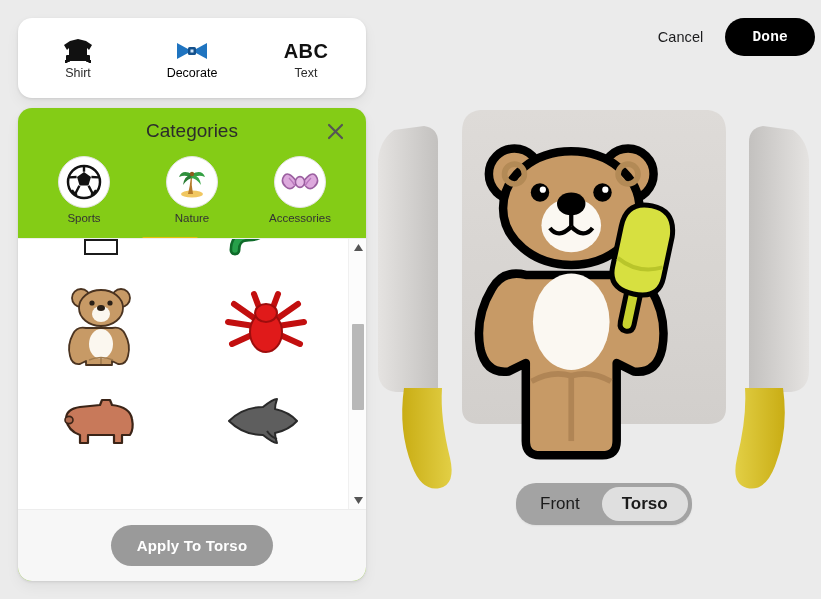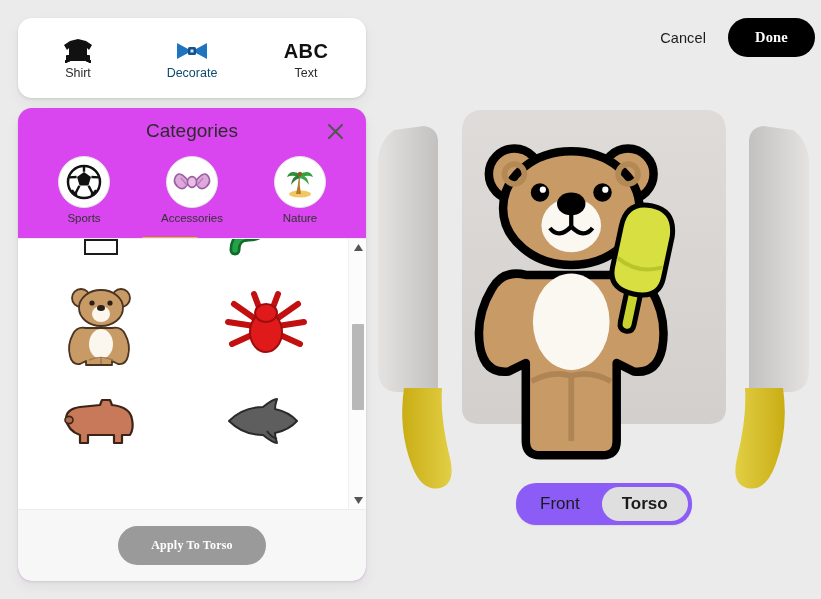--- a/index.html
+++ b/index.html
@@ -25,44 +25,44 @@
     display: flex; align-items: center; gap: 18px; z-index: 40;
   }
   .cancel-btn {
     font-size: 14.5px; color: #1c1c1e; background: none; border: none;
     cursor: pointer; font-family: "Liberation Sans", sans-serif; letter-spacing: .1px;
     padding: 6px 4px;
   }
   .done-btn {
     background: #000; color: #fff; border: none; border-radius: 22px;
     padding: 11px 27px; font-size: 14.5px; font-weight: 700; cursor: pointer;
-    font-family: Liberation Serif, serif; letter-spacing: .2px;
+    font-family: Liberation Mono, monospace; letter-spacing: .2px;
   }
 
   
   .tabbar-card {
     position: absolute; left: 18px; top: 18px; width: 348px; height: 80px;
     background: #fff; border-radius: 14px;
     box-shadow: 0 1px 3px rgba(0,0,0,.10), 0 6px 14px rgba(0,0,0,.05);
     display: flex; align-items: center; justify-content: center; gap: 44px;
     z-index: 30;
   }
   .tab {
     display: flex; flex-direction: column; align-items: center; justify-content: center;
     cursor: pointer; width: 70px; background: none; border: none;
   }
   .tab .tab-ic { height: 30px; display: flex; align-items: center; justify-content: center; }
   .tab .tab-lb { font-size: 12.5px; color: #2b2b2b; font-family: "Liberation Sans", sans-serif; }
-  .tab.active .tab-lb { color: #0c4a6e; }
+  .tab.active .tab-lb { color: #000000; }
   .abc-glyph { font-size: 20px; font-weight: 700; color: #111; letter-spacing: .4px; }
 
   
   .cat-panel {
     position: absolute; left: 18px; top: 108px; width: 348px; height: 473px;
-    background: #d946ef; border-radius: 14px;
+    background: #84cc16; border-radius: 14px;
     box-shadow: 0 1px 3px rgba(0,0,0,.10), 0 6px 14px rgba(0,0,0,.05);
     overflow: hidden; z-index: 30;
     display: flex; flex-direction: column;
   }
   .cat-head {
     position: relative; height: 46px; flex: 0 0 46px;
     display: flex; align-items: center; justify-content: center;
   }
   .cat-title { font-size: 19px; color: #2c2c2c; font-family: "Liberation Sans", sans-serif; }
   .close-x {
@@ -135,29 +135,29 @@
     background: #b8b8b8; border-radius: 1px; cursor: pointer;
   }
 
   
   .apply-bar {
     flex: 0 0 72px; background: #f7f7f7; border-top: 1px solid #ededed;
     display: flex; align-items: center; justify-content: center;
   }
   .apply-btn {
     background: #9a9a9a; color: #fff; border: none; border-radius: 22px;
-    padding: 12px 26px; font-size: 12px; font-weight: 600; cursor: default;
-    font-family: Liberation Serif, serif; letter-spacing: .2px;
+    padding: 12px 26px; font-size: 15px; font-weight: 600; cursor: default;
+    font-family: Liberation Sans, sans-serif; letter-spacing: .2px;
     min-width: 148px;
   }
 
   
   .seg {
     position: absolute; left: 516px; top: 483px;
-    background: #8b5cf6; border-radius: 20px; padding: 4px;
+    background: #a3a3a3; border-radius: 20px; padding: 4px;
     display: flex; align-items: center; gap: 2px; z-index: 35;
     box-shadow: 0 1px 2px rgba(0,0,0,.06);
   }
   .seg-btn {
     border: none; background: transparent; border-radius: 17px;
     padding: 7px 20px; font-size: 17px; color: #1b1b1b; cursor: pointer;
     font-family: "Liberation Sans", sans-serif;
   }
   .seg-btn.active { background: #dfdfdf; font-weight: 600; }
 </style>
@@ -305,45 +305,45 @@
             <path d="M30 26 a14 14 0 0 1 -5 5" stroke="#111" stroke-width="2.2" fill="none"></path>
             <path d="M6 26 a14 14 0 0 0 5 5" stroke="#111" stroke-width="2.2" fill="none"></path>
           </svg>
         </span>
         <span class="cat-label">Sports</span>
       </button>
 
 
       <button class="cat-item">
         <span class="cat-circle">
-          <svg width="38" height="30" viewBox="0 0 38 30">
-            <path d="M16 15 q-9 -12 -13 -6 q-4 6 2 11 q6 5 11 -5z" fill="#dda9dd" stroke="#9b5fa0" stroke-width="1.6"></path>
-            <path d="M22 15 q9 -12 13 -6 q4 6 -2 11 q-6 5 -11 -5z" fill="#dda9dd" stroke="#9b5fa0" stroke-width="1.6"></path>
-            <ellipse cx="19" cy="15" rx="4.6" ry="5.4" fill="#e8bde8" stroke="#9b5fa0" stroke-width="1.6"></ellipse>
-            <path d="M8 11 q4 4 6 8 M30 11 q-4 4 -6 8" stroke="#b978bd" stroke-width="1.3" fill="none"></path>
-          </svg>
-        </span>
-        <span class="cat-label">Accessories</span>
-      </button>
-
-      <button class="cat-item">
-        <span class="cat-circle">
           <svg width="32" height="34" viewBox="0 0 32 34">
             <ellipse cx="16" cy="29" rx="11" ry="3.6" fill="#f1c761"></ellipse>
             <path d="M15 11 q-1 10 -3 18 l5 0 q-2 -9 -1 -18z" fill="#b57a2a"></path>
             <path d="M16 9 q-10 -5 -13 3 q7 -3 12 1z" fill="#2f8f3c"></path>
             <path d="M16 9 q10 -5 13 3 q-7 -3 -12 1z" fill="#34a043"></path>
             <path d="M16 9 q-8 2 -9 11 q5 -7 10 -7z" fill="#2a7d35"></path>
             <path d="M16 9 q8 2 9 11 q-5 -7 -10 -7z" fill="#3aa848"></path>
             <circle cx="16" cy="9" r="2.2" fill="#8d5d1c"></circle>
           </svg>
         </span>
         <span class="cat-label">Nature</span>
       </button>
 
+      <button class="cat-item">
+        <span class="cat-circle">
+          <svg width="38" height="30" viewBox="0 0 38 30">
+            <path d="M16 15 q-9 -12 -13 -6 q-4 6 2 11 q6 5 11 -5z" fill="#dda9dd" stroke="#9b5fa0" stroke-width="1.6"></path>
+            <path d="M22 15 q9 -12 13 -6 q4 6 -2 11 q-6 5 -11 -5z" fill="#dda9dd" stroke="#9b5fa0" stroke-width="1.6"></path>
+            <ellipse cx="19" cy="15" rx="4.6" ry="5.4" fill="#e8bde8" stroke="#9b5fa0" stroke-width="1.6"></ellipse>
+            <path d="M8 11 q4 4 6 8 M30 11 q-4 4 -6 8" stroke="#b978bd" stroke-width="1.3" fill="none"></path>
+          </svg>
+        </span>
+        <span class="cat-label">Accessories</span>
+      </button>
+
       <div class="yellow-underline"></div>
     </div>
 
     <div class="grid-wrap">
       <div class="grid-clip">
         <div class="grid">
 
           <div class="gcell">
             <svg width="72" height="74" viewBox="0 0 72 74">
               <path d="M36 6 q14 0 16 12 q2 11 -9 14 q-9 3 -9 12 l0 6 -10 0 0 -6

